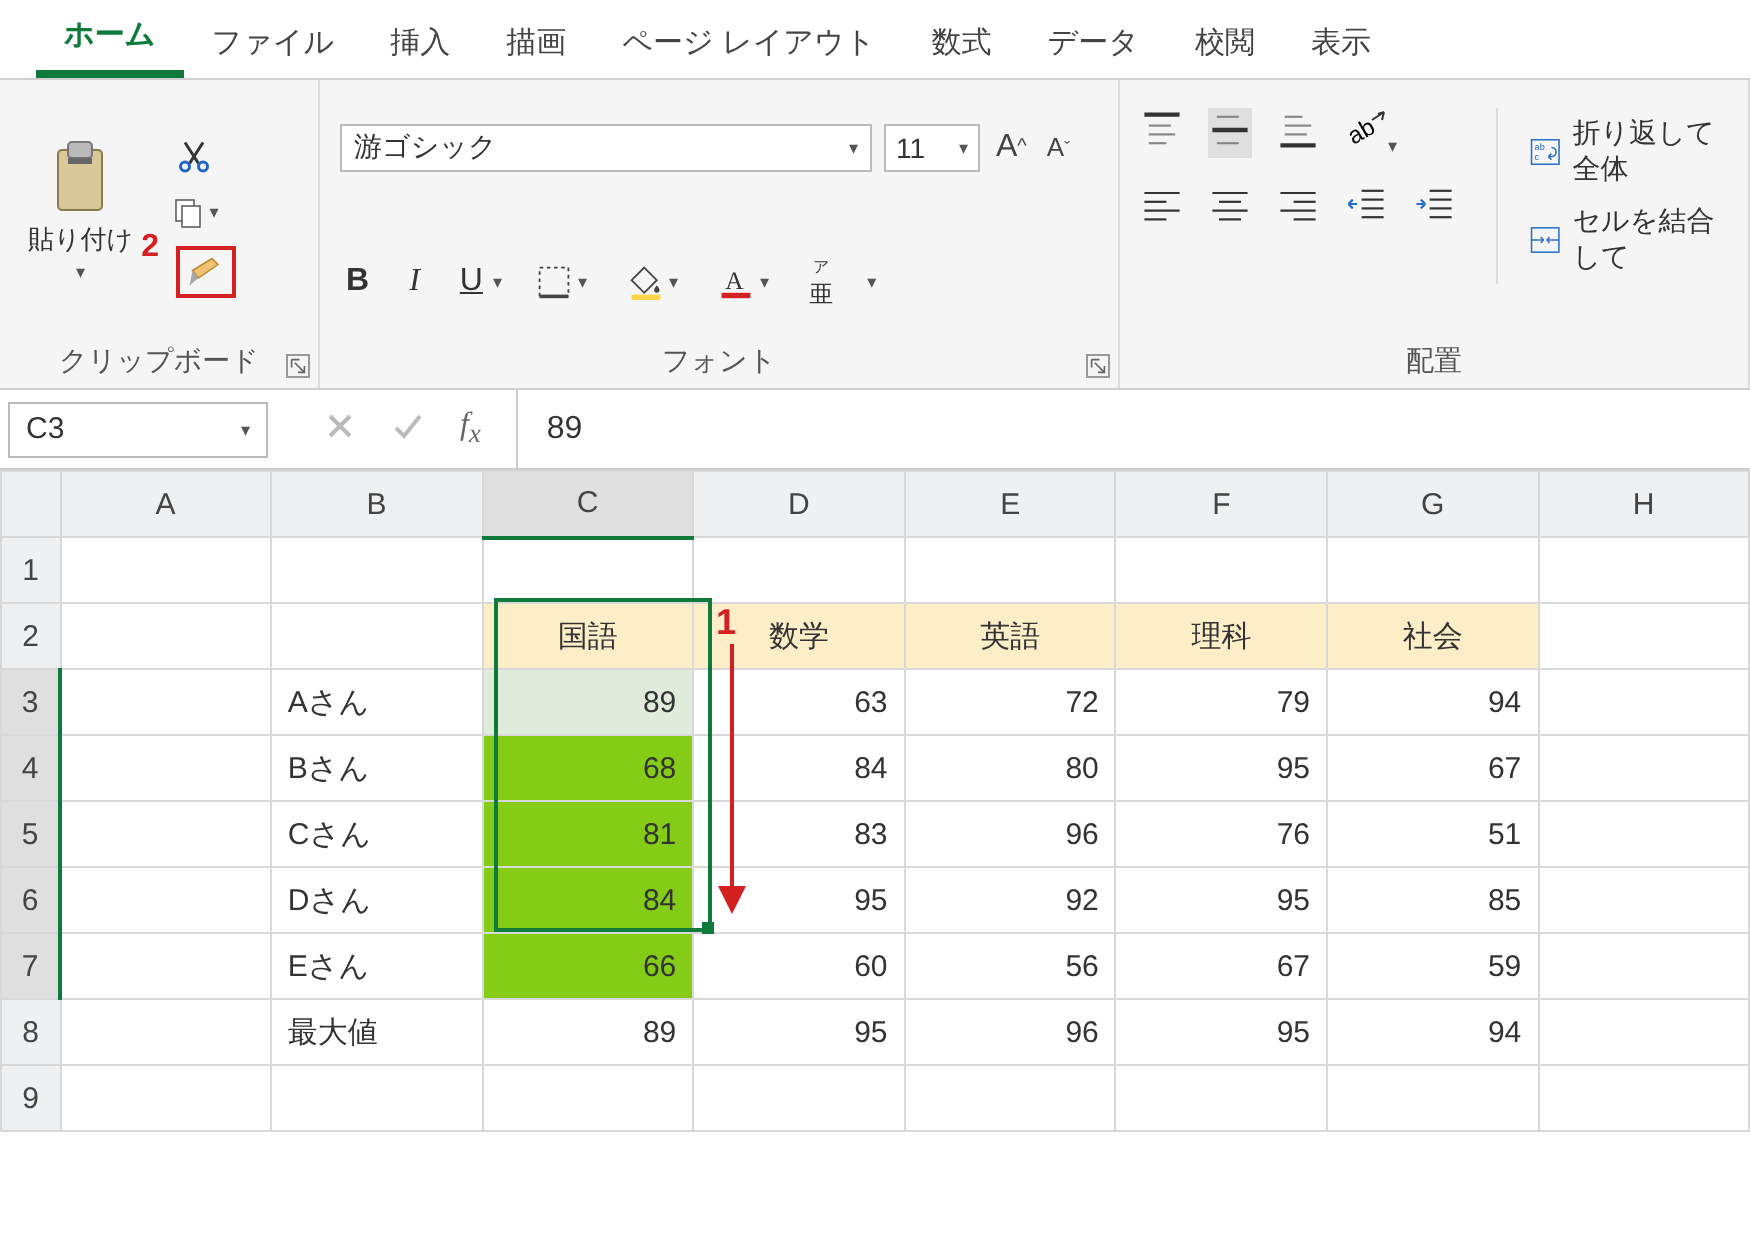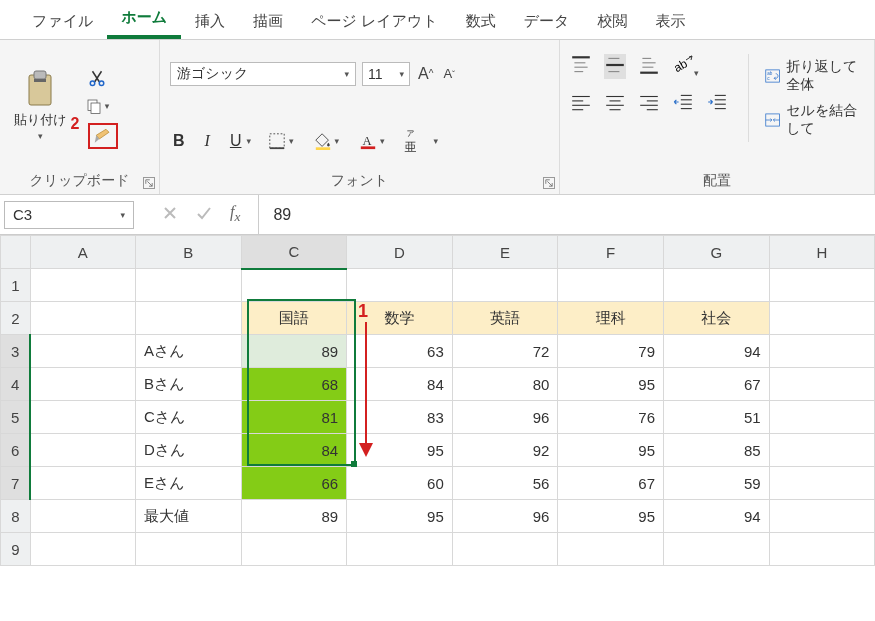--- a/index.html
+++ b/index.html
@@ -25,21 +25,21 @@
   .mini-btn { display:flex; align-items:center; gap:2px; padding:2px 3px; }
   .mini-btn svg, .clip-side svg { width:18px; height:18px; }
   .caret { font-size:9px; color:#555; }
 
   
   .anno2 { border:2px solid #d32020; padding:2px 4px; display:flex; align-items:center; }
   .anno2-label { color:#d32020; font-weight:bold; font-size:16px; margin-right:2px; position:relative; left:-6px; top:-12px;}
 
   
   .font-row1 { display:flex; align-items:center; gap:6px; margin-bottom:14px;}
-  .font-select { width:186px; height:24px; border:1px solid #bbb; background:#fff; display:flex; align-items:center; justify-content:space-between; padding:0 6px; font-size:14px;}
+  .font-select { width:266px; height:24px; border:1px solid #bbb; background:#fff; display:flex; align-items:center; justify-content:space-between; padding:0 6px; font-size:14px;}
   .size-select { width:48px; height:24px; border:1px solid #bbb; background:#fff; display:flex; align-items:center; justify-content:space-between; padding:0 5px; font-size:14px;}
   .fs-btn { display:flex; align-items:center; font-size:16px; color:#444; padding:2px;}
   .font-row2 { display:flex; align-items:center; gap:14px; }
   .fmt-btn { display:flex; align-items:center; gap:3px; padding:2px 3px; font-size:16px; }
   .b-btn{font-weight:bold;}
   .i-btn{font-style:italic; font-family:Georgia,serif;}
   .u-seg{display:flex;align-items:center;gap:2px;}
   .u-btn{text-decoration:underline;}
   .border-btn svg,.fill-btn svg,.color-btn svg{width:18px;height:18px;}
   .ruby-btn{font-size:12px; display:flex; flex-direction:column; align-items:center; line-height:10px;}
@@ -84,22 +84,22 @@
   .anno1{position:absolute; left:358px; top:66px; pointer-events:none;}
   .anno1 .num{color:#d32020; font-weight:bold; font-size:18px;}
   .anno1 svg{display:block;}
 
   .col-w{width:107px;}
 </style>
 </head>
 <body>
 
 <div class="tabs">
+  <div class="tab active">ホーム</div>
   <div class="tab">ファイル</div>
-  <div class="tab active">ホーム</div>
   <div class="tab">挿入</div>
   <div class="tab">描画</div>
   <div class="tab">ページ レイアウト</div>
   <div class="tab">数式</div>
   <div class="tab">データ</div>
   <div class="tab">校閲</div>
   <div class="tab">表示</div>
 </div>
 
 <div class="ribbon">

